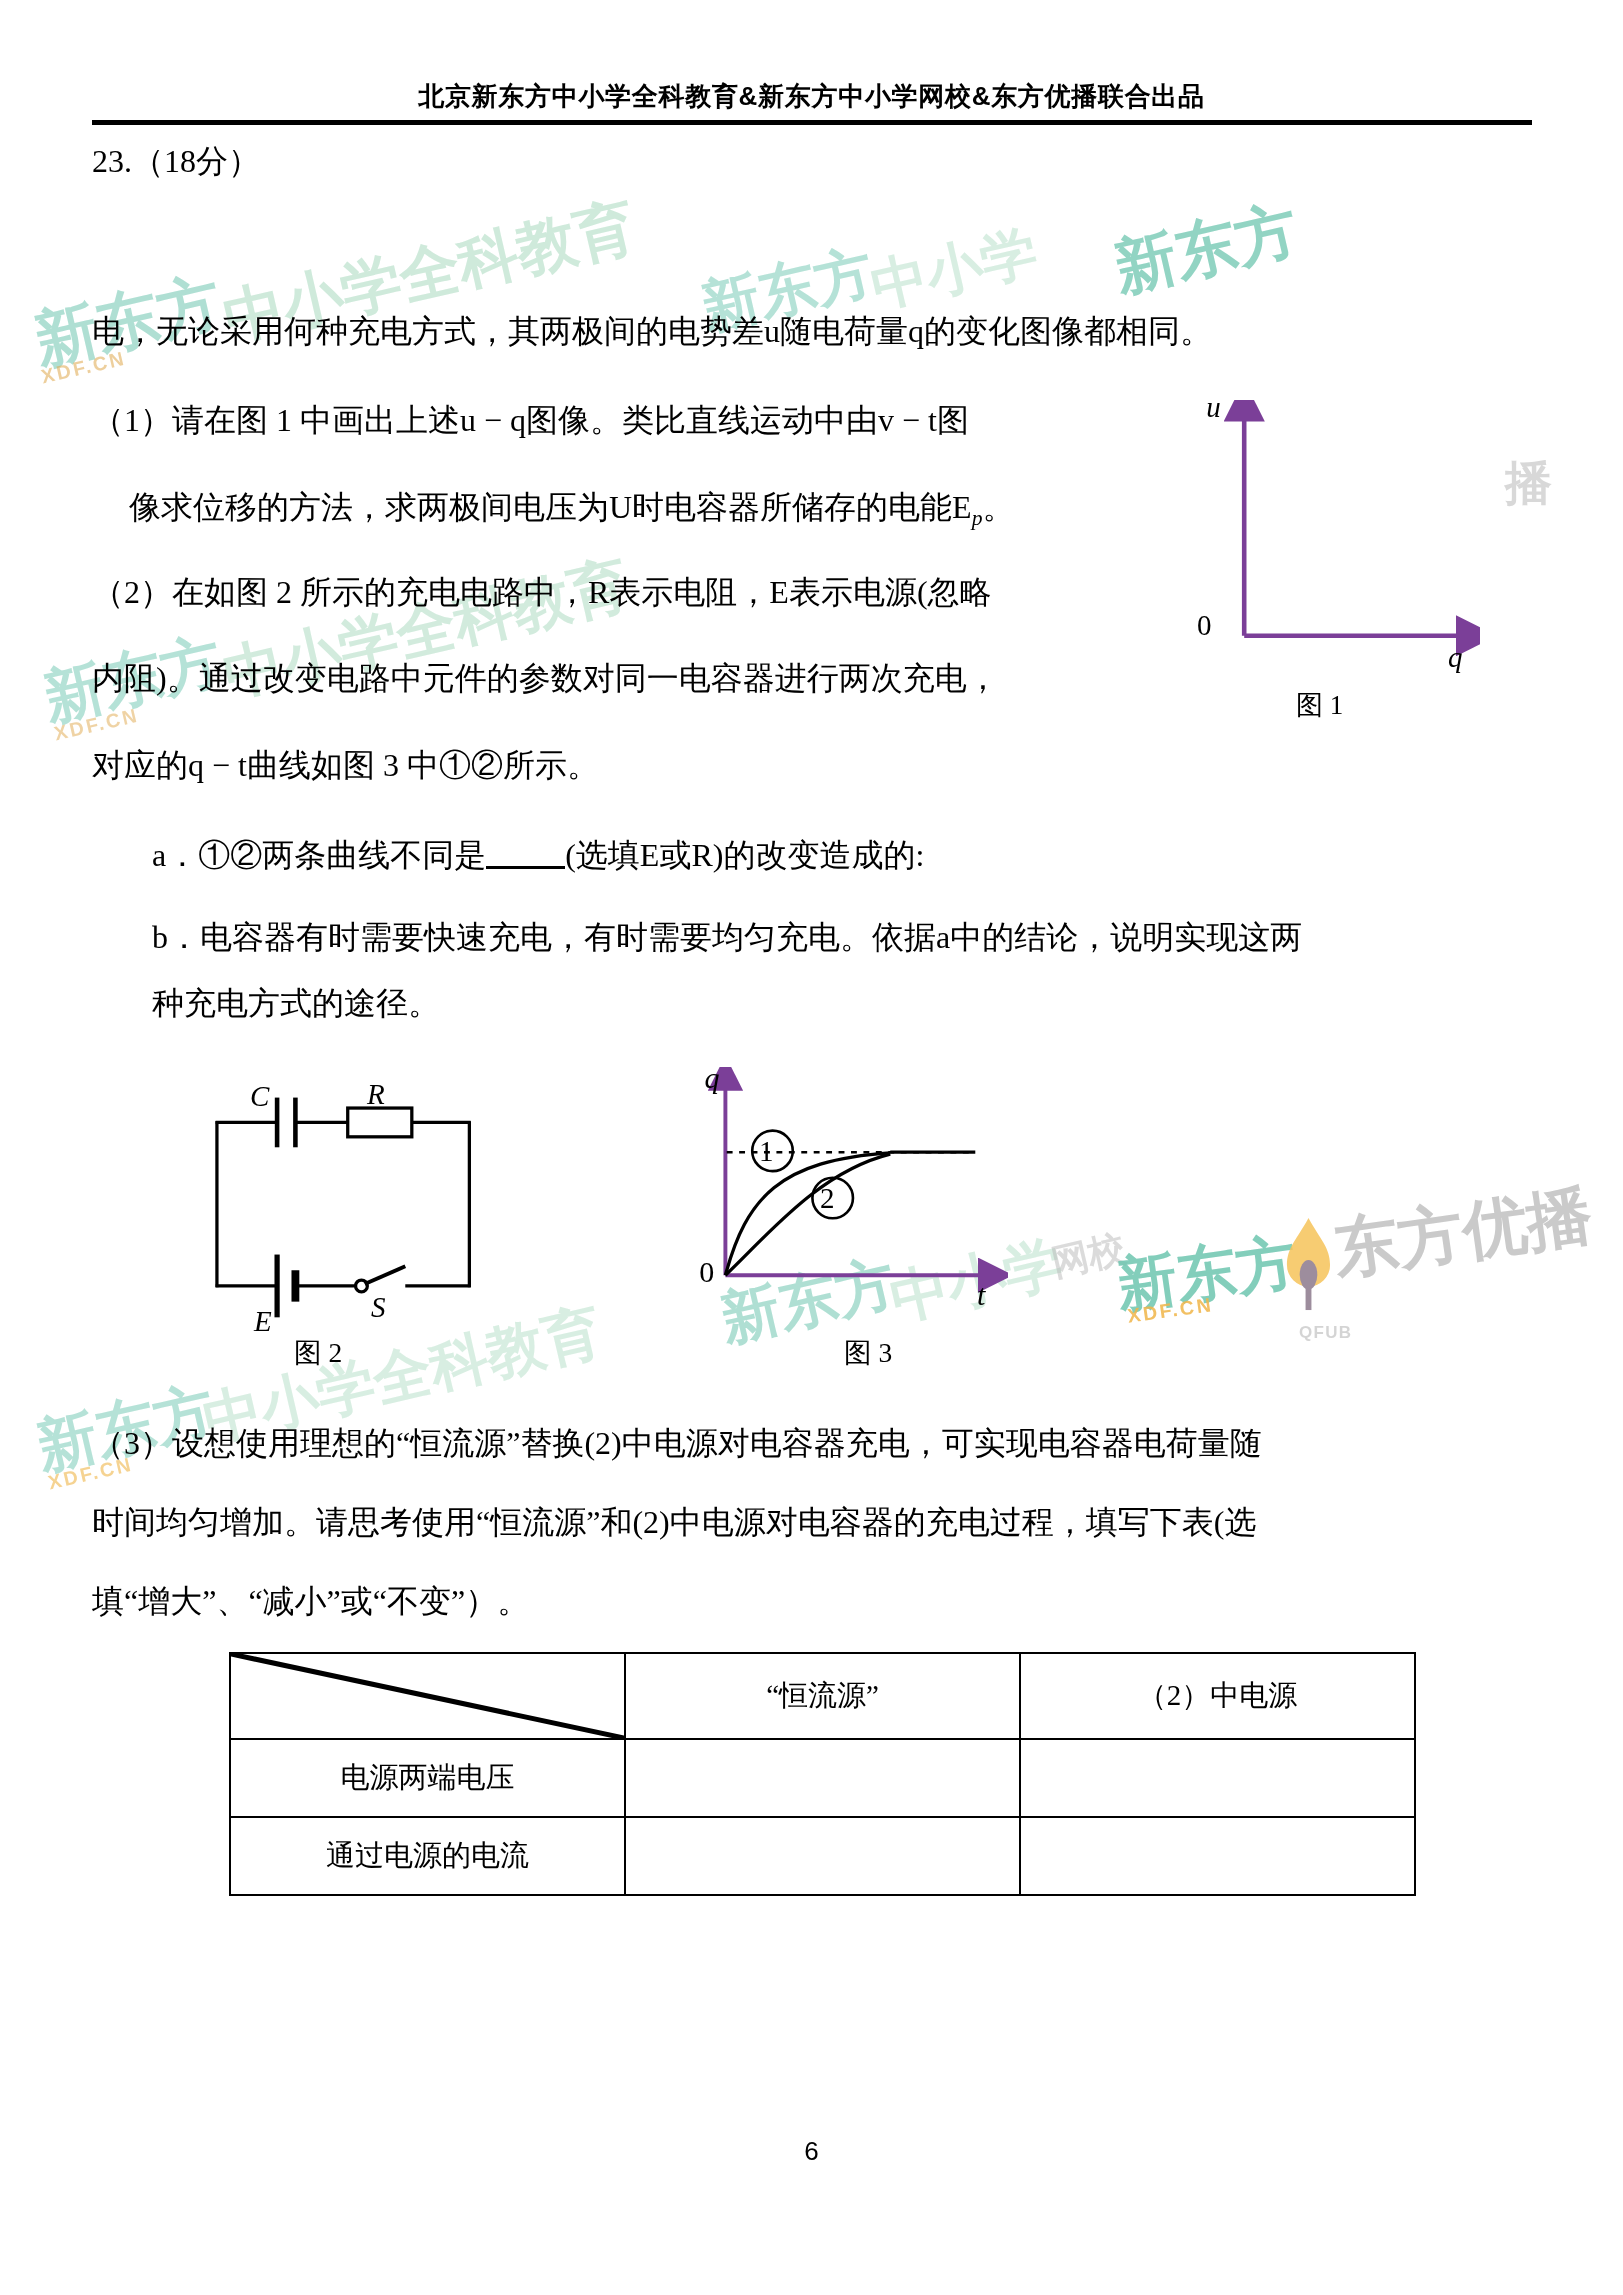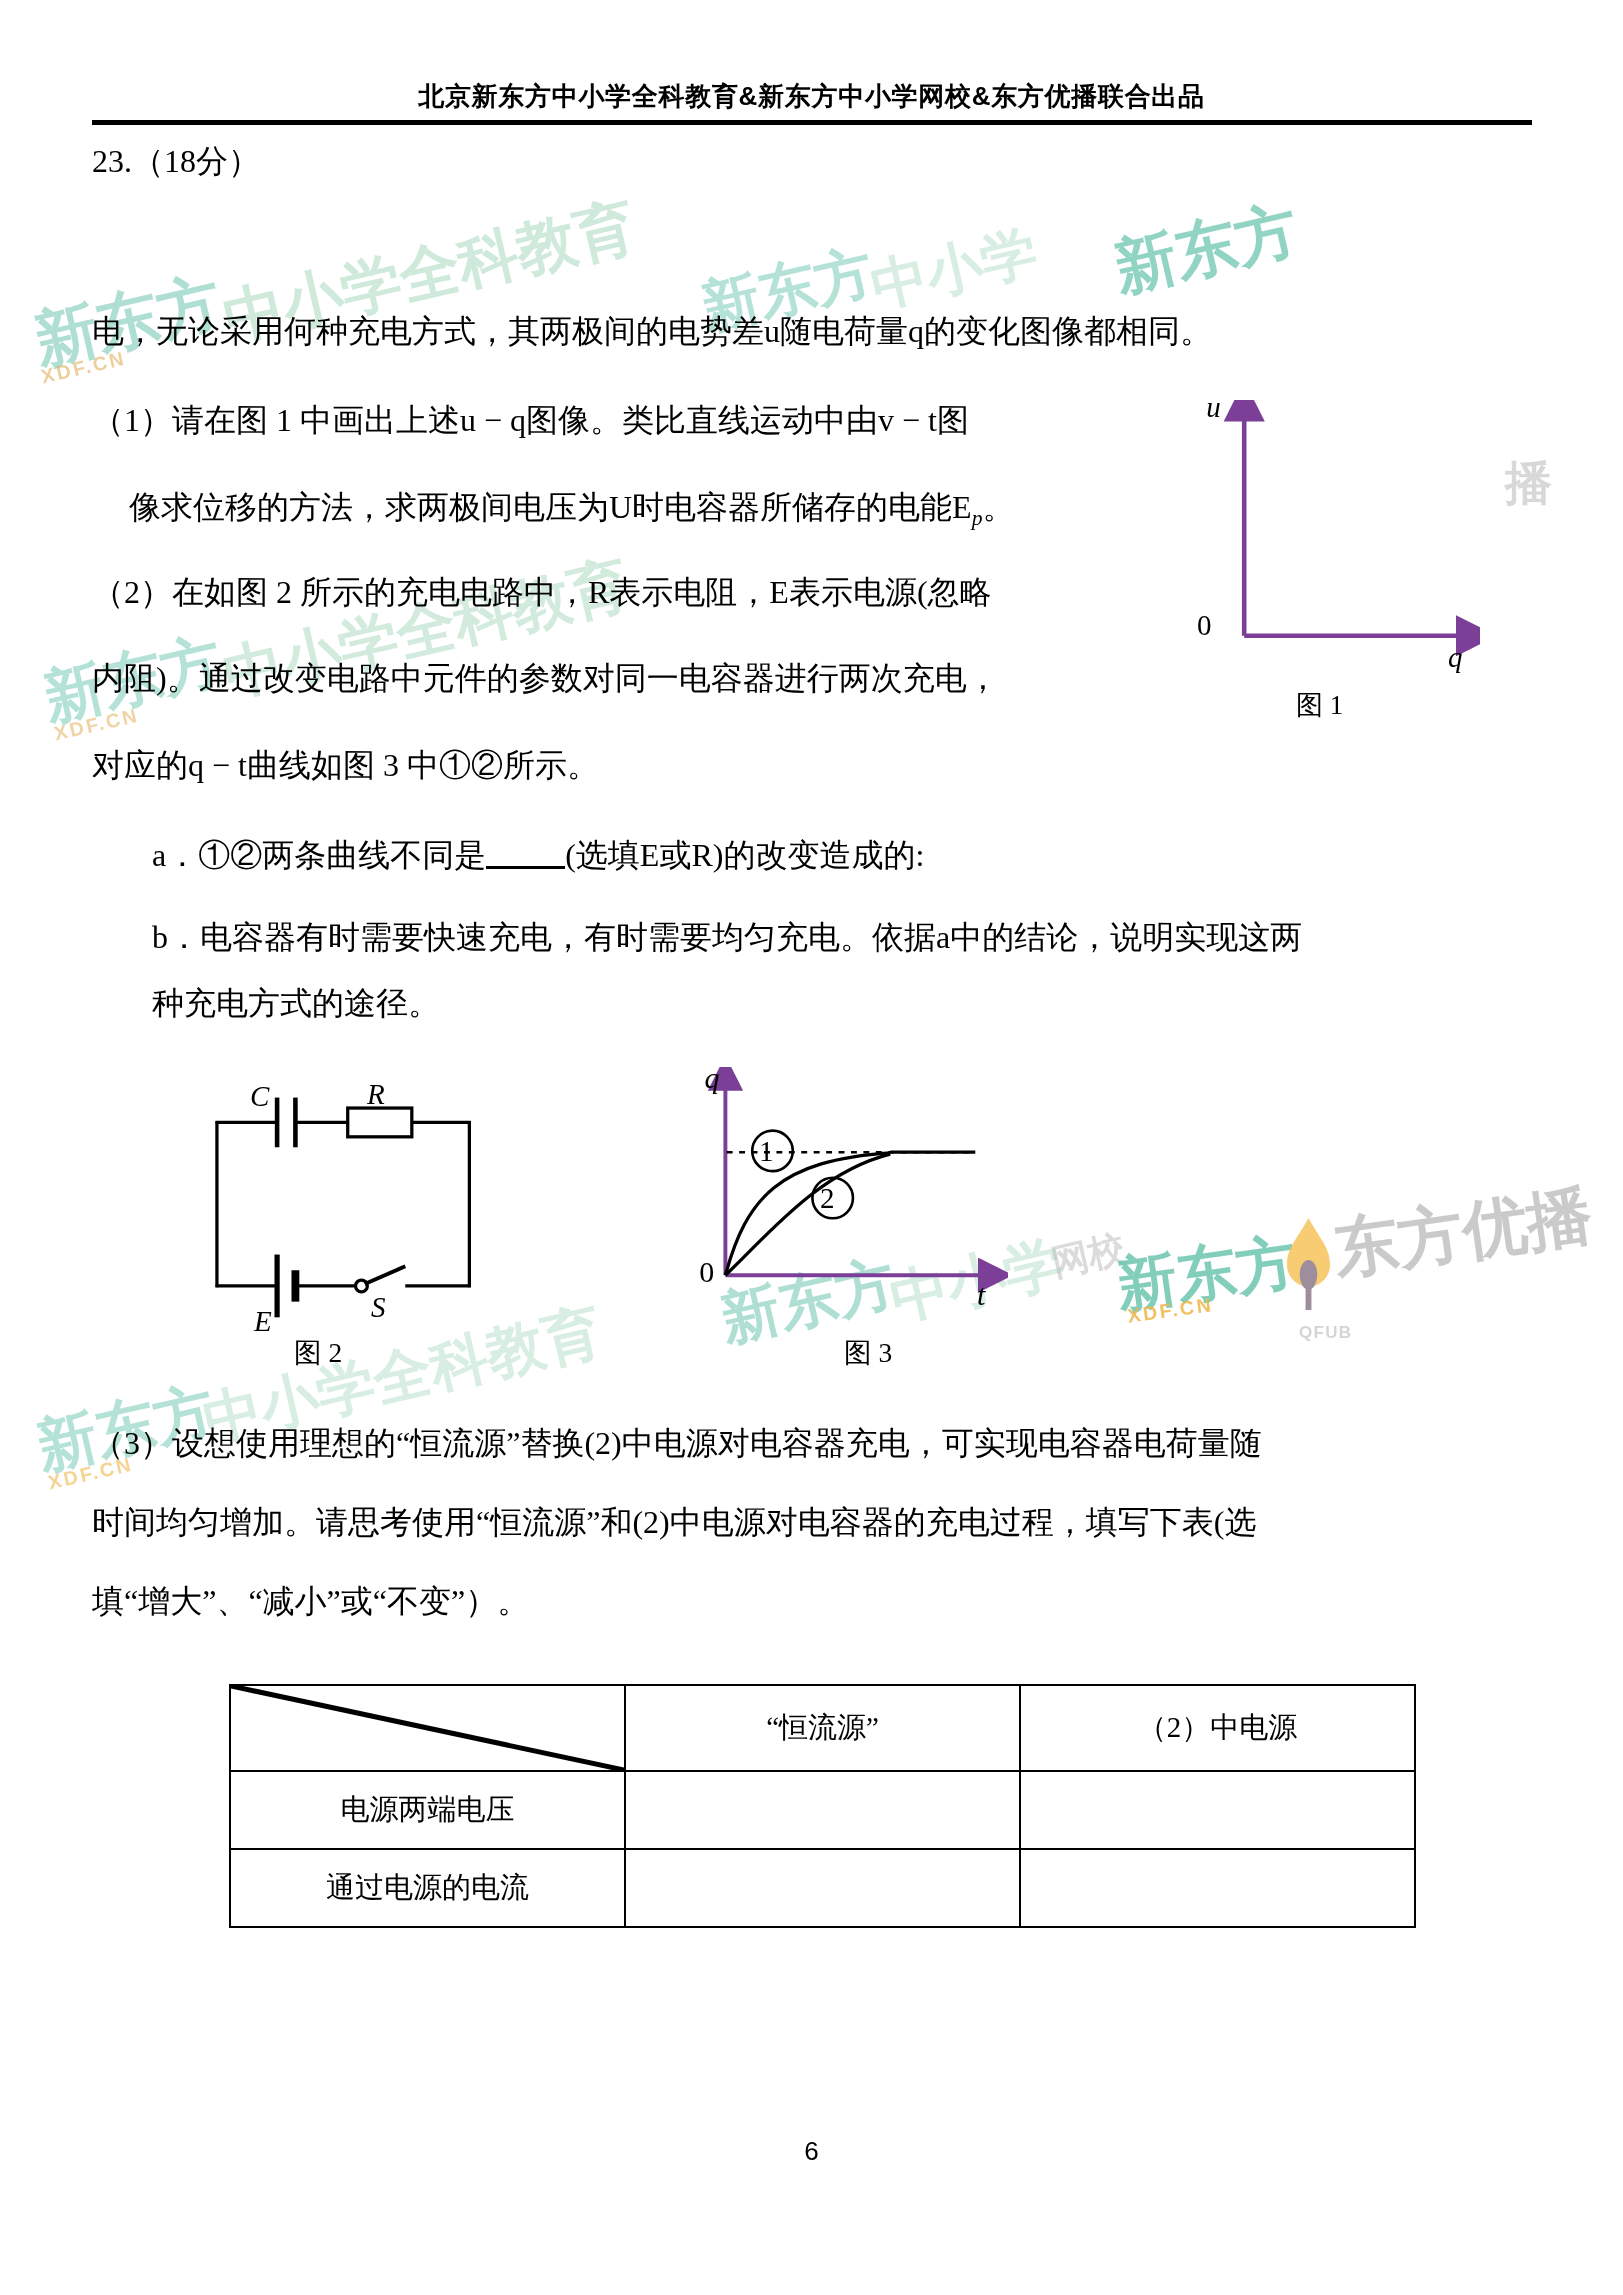--- a/index.html
+++ b/index.html
@@ -86,21 +86,20 @@
 
   
   .fig3 { position: absolute; left: 694px; top: 1067px; z-index: 2; }
   .fig3-cap { position: absolute; left: 844px; top: 1335px; font-size: 27.5px; z-index: 2;}
 
   
   .tbl-wrap { position: absolute; left: 229px; top: 1652px; z-index: 2; }
   table.data {
     border-collapse: collapse;
     table-layout: fixed;
-    margin-top: 32px;
   }
   table.data td {
     border: 2.6px solid #000;
     font-size: 29px;
     text-align: center;
     vertical-align: middle;
     padding: 0;
   }
   td.c0 { width: 393px; height: 84px; }
   td.c1 { width: 393px; }

